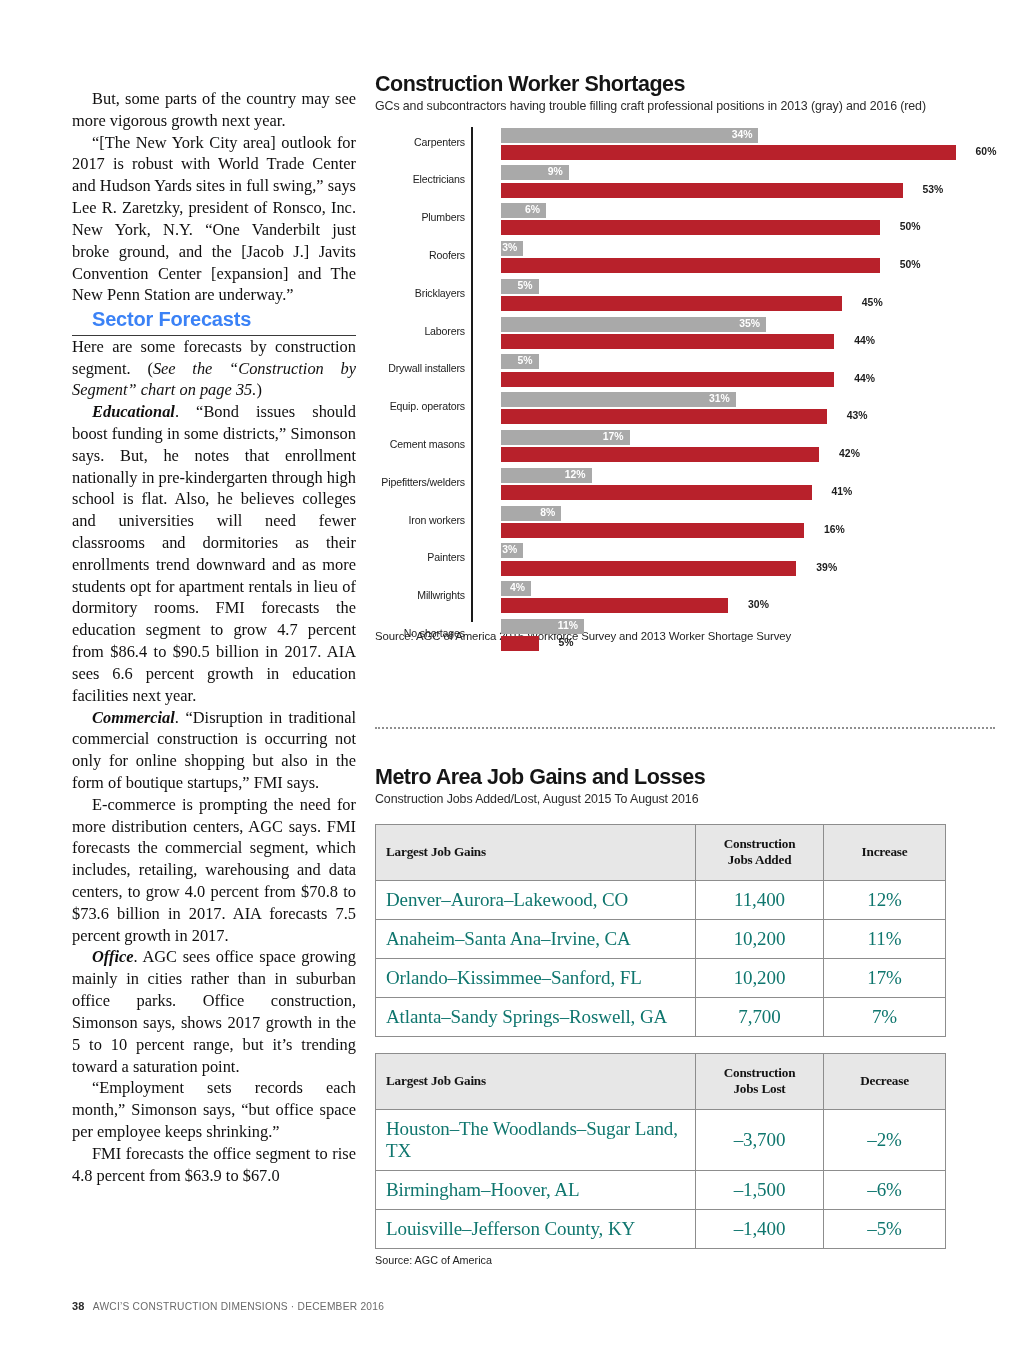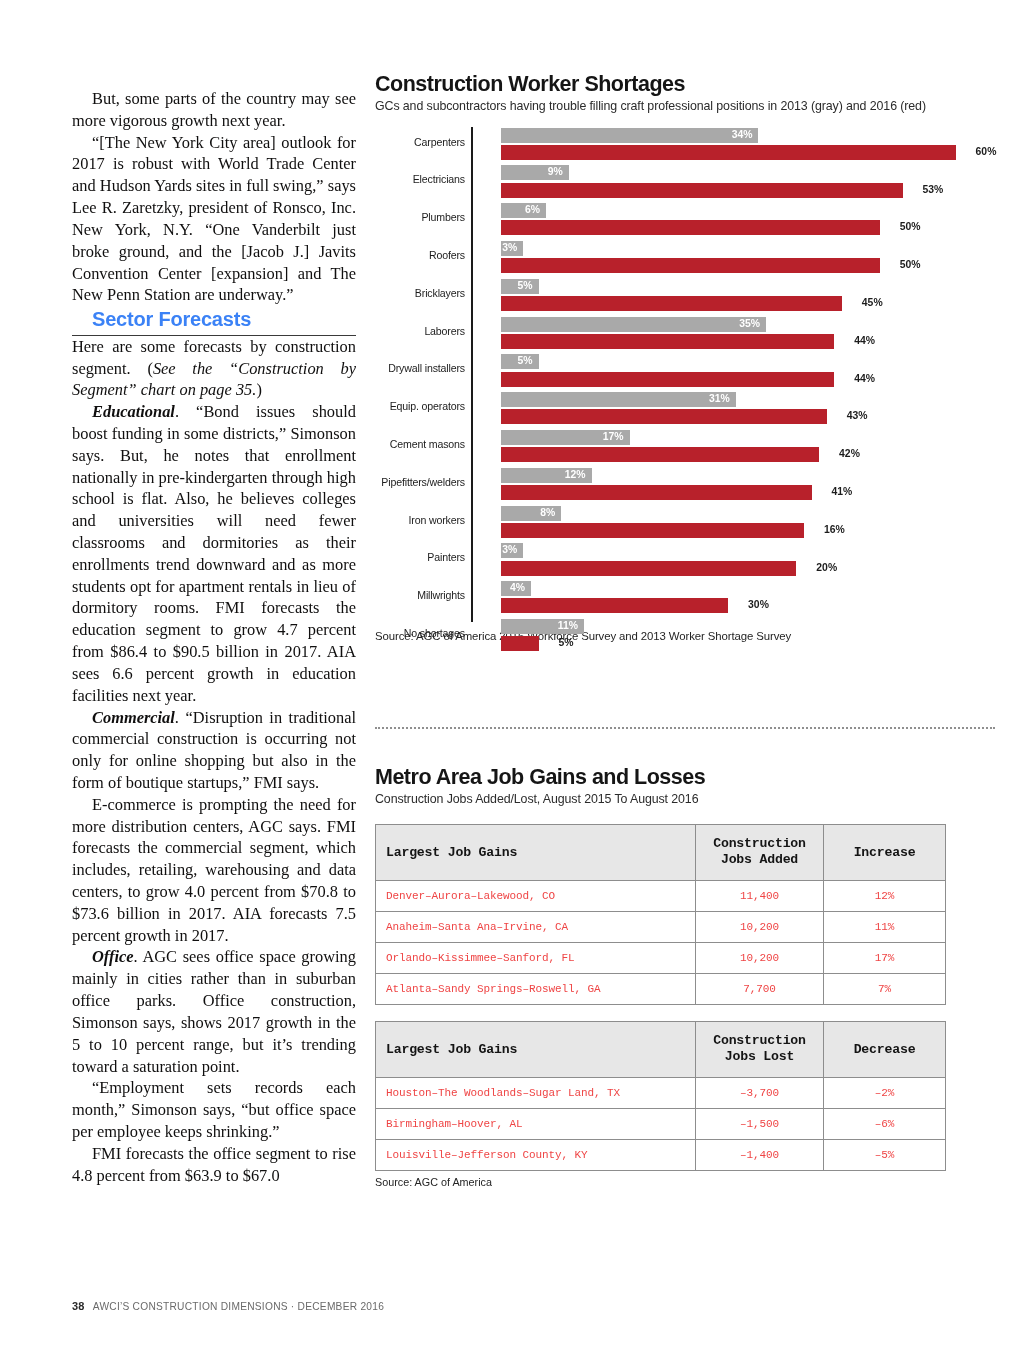--- a/index.html
+++ b/index.html
@@ -149,42 +149,42 @@
     border-top: 2.2px dotted #8f8f8f;
   }
 
   
   .sec2 { position: absolute; left: 375px; top: 765px; width: 580px; }
 
   table.mtable {
     border-collapse: collapse;
     width: 570px;
     margin-top: 16px;
-    font-family: Liberation Mono, monospace;
+    font-family: Liberation Serif, serif;
     table-layout: fixed;
   }
   table.mtable th, table.mtable td {
     border: 1px solid #8d8d8d;
   }
   table.mtable thead th {
     background: #e7e7e7;
     font-weight: bold;
     font-size: 13.2px;
     color: #141414;
     padding: 11px 10px;
     letter-spacing: -0.2px;
     height: 56px;
     vertical-align: middle;
   }
   th.c0 { text-align: left; width: 320px; }
   th.c1 { text-align: center; width: 128px; line-height: 1.2; }
   th.c2 { text-align: center; width: 122px; }
   table.mtable tbody td {
-    font-size: 11px;
-    color: #ef4444;
+    font-size: 19px;
+    color: #0f766e;
     padding: 8px 10px;
     height: 31px;
     letter-spacing: -0.1px;
   }
   td.c0 { text-align: left; }
   td.c1, td.c2 { text-align: center; }
 
   .table-source {
     font-family: "Liberation Sans", sans-serif;
     font-size: 10.8px;
@@ -373,21 +373,21 @@
           </div>
           <div class="rowgrp">
             <div class="rowlabel">Painters</div>
             <div class="bars">
               <div class="bar gray">
                 <div class="fill" style="width: 22.75px;"></div>
                 <div class="vlabel" style="left: 22.75px; color: rgb(255, 255, 255);">3%</div>
               </div>
               <div class="bar red">
                 <div class="fill" style="width: 295.75px;"></div>
-                <div class="vlabel" style="left: 295.75px;">20%</div>
+                <div class="vlabel" style="left: 295.75px;">39%</div>
               </div>
             </div>
           </div>
           <div class="rowgrp">
             <div class="rowlabel">Millwrights</div>
             <div class="bars">
               <div class="bar gray">
                 <div class="fill" style="width: 30.3333px;"></div>
                 <div class="vlabel" style="left: 30.3333px; color: rgb(255, 255, 255);">4%</div>
               </div>

